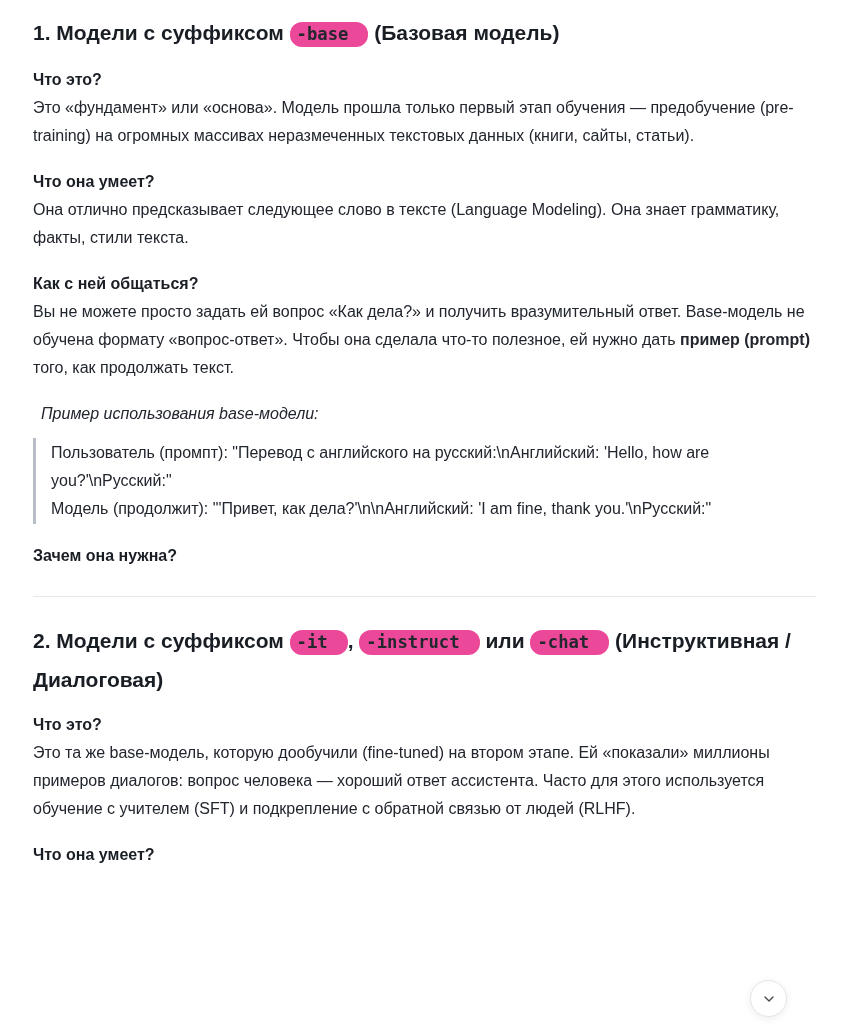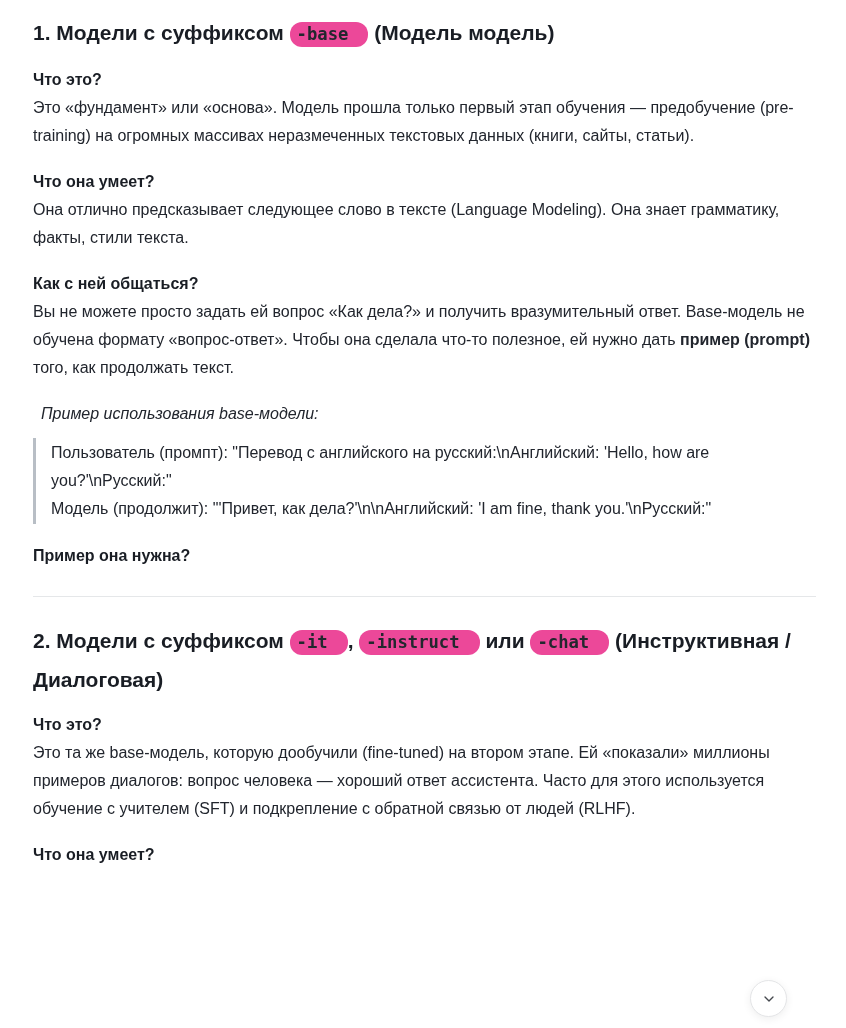--- a/index.html
+++ b/index.html
@@ -71,21 +71,21 @@
   .scroll-down-btn svg { display: block; }
 </style>
 </head>
 <body>
 
 <div class="doc">
 
   <h3 class="section-heading">
     <span>1. Модели с суффиксом</span>
     <code class="pill">-base</code>
-    <span>(Модель модель)</span>
+    <span>(Базовая модель)</span>
   </h3>
 
   <p class="qa">
     <strong class="q-label">Что это?</strong><br>
     <span>Это «фундамент» или «основа». Модель прошла только первый этап обучения — предобучение (pre-training) на огромных массивах неразмеченных текстовых данных (книги, сайты, статьи).</span>
   </p>
 
   <p class="qa">
     <strong class="q-label">Что она умеет?</strong><br>
     <span>Она отлично предсказывает следующее слово в тексте (Language Modeling). Она знает грамматику, факты, стили текста.</span>
@@ -101,21 +101,21 @@
   <p class="caption">
     <em>Пример использования base-модели:</em>
   </p>
 
   <blockquote class="example-quote">
     <p>Пользователь (промпт): "Перевод с английского на русский:\nАнглийский: 'Hello, how are you?'\nРусский:"</p>
     <p>Модель (продолжит): "'Привет, как дела?'\n\nАнглийский: 'I am fine, thank you.'\nРусский:"</p>
   </blockquote>
 
   <p class="qa">
-    <strong class="q-label">Пример она нужна?</strong><br>
+    <strong class="q-label">Зачем она нужна?</strong><br>
   </p>
 
   <hr class="section-divider">
 
   <h3 class="section-heading">
     <span>2. Модели с суффиксом</span>
     <code class="pill">-it</code><span>,</span>
     <code class="pill">-instruct</code>
     <span>или</span>
     <code class="pill">-chat</code>

